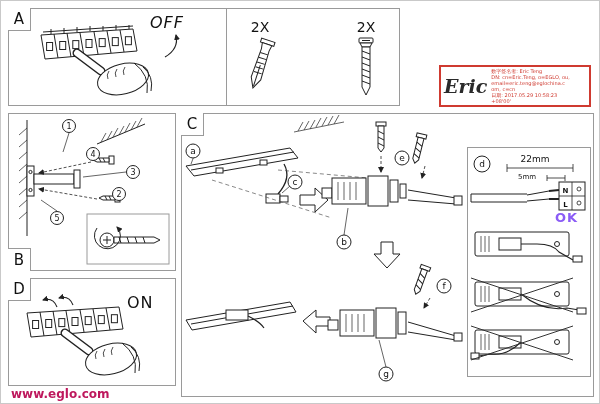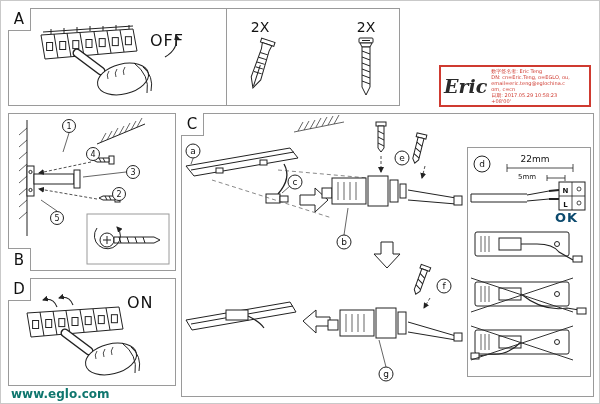--- a/index.html
+++ b/index.html
@@ -14,40 +14,40 @@
   .corner-label.tl { top:-1px; left:-1px; border-right:1px solid #9a9a9a; border-bottom:1px solid #9a9a9a; }
   .corner-label.bl { bottom:-1px; left:-1px; border-top:1px solid #9a9a9a; border-right:1px solid #9a9a9a; }
   .state-text { position:absolute; font-size:16px; color:#111; letter-spacing:1px; }
   .product-codes { position:absolute; left:413px; top:49px; font-size:13.5px; color:#1c1c1c; }
   .stamp { position:absolute; left:438px; top:64px; width:152px; height:42px;
            border:2px solid #cf3a30; display:flex; align-items:center; gap:4px;
            padding:1px 3px; background:#fff; overflow:hidden; }
   .stamp-name { font-family:"DejaVu Serif", serif; font-style:italic; font-weight:bold;
                 font-size:19px; color:#2a2a2a; white-space:nowrap; }
   .stamp-lines { font-size:5px; line-height:6px; color:#cf3a30; overflow:hidden; }
-  .website { position:absolute; left:10px; top:386px; font-size:12px; font-weight:bold; color:#0f766e; }
+  .website { position:absolute; left:10px; top:386px; font-size:12px; font-weight:bold; color:#be185d; }
   .parts-wrap { position:absolute; inset:0; display:flex;gap:40px; }
   .part { width:50%; display:flex; flex-direction:column; align-items:center; padding-top:10px; }
   .part-qty { font-size:14px; color:#111; }
   .inset-d { position:absolute; left:466px; top:146px; width:124px; height:230px;
              border:1px solid #9a9a9a; background:#fff; z-index:2; }
   .ok-text { position:absolute; right:12px; top:62px; font-size:13px; font-weight:bold;
-             color:#0c4a6e; letter-spacing:1px; }
+             color:#8b5cf6; letter-spacing:1px; }
   svg { display:block; }
   svg text { font-family:"DejaVu Sans", sans-serif; fill:#111; }
   .ill { position:absolute; }
 </style>
 </head>
 <body>
 
 <div class="page">
 
   <div class="panel" id="panel-a" style="left:7px; top:7px; width:219px; height:98px;">
     <div class="corner-label tl">A</div>
-    <div class="state-text" style="left:141px; top:22px;">OFF</div>
+    <div class="state-text" style="left:141px; top:4px;font-style:italic;">OFF</div>
     <svg class="ill" style="left:20px; top:16px;" width="190" height="76" viewBox="0 0 190 76">
       <defs>
         <marker id="ahA" viewBox="0 0 6 6" refX="5" refY="3" markerWidth="6" markerHeight="6" orient="auto" markerUnits="userSpaceOnUse">
             <path d="M0,0 L0,6 L6,3 Z" fill="#222"></path>
           </marker>
       </defs>
       <g stroke="#222" fill="none" stroke-width="1">
         <line x1="14" y1="7" x2="104" y2="1"></line>
         <path d="M22,9 v-5 M35,8 v-5 M48,7 v-5 M61,6 v-5 M74,6 v-5 M87,5 v-5 M100,4 v-5"></path>
         <polygon points="12,10 104,4 108,26 16,34" fill="#fff"></polygon>

